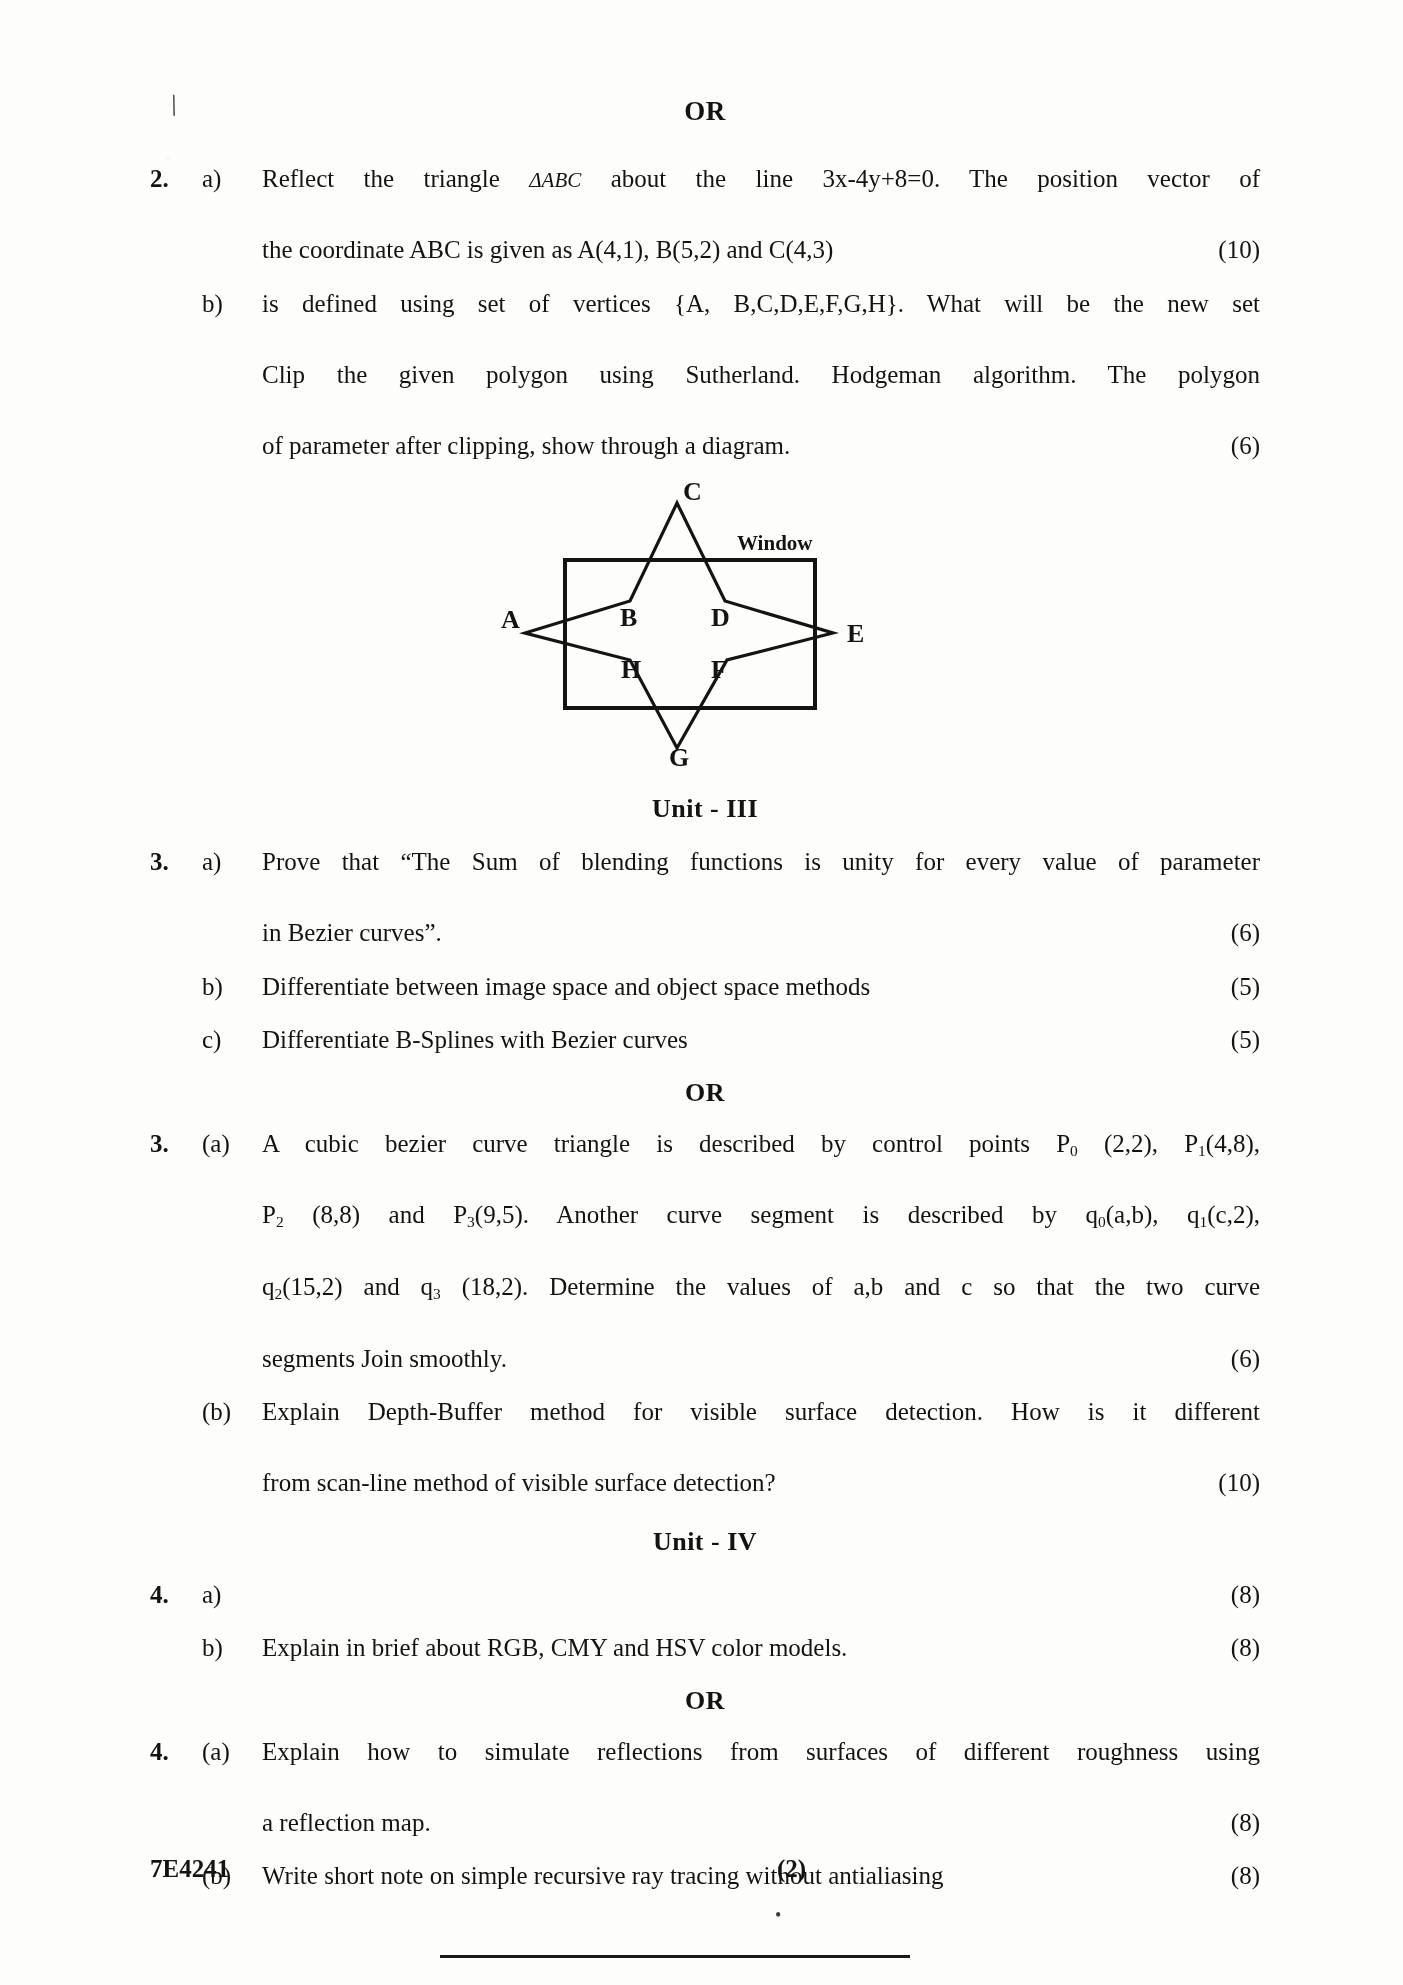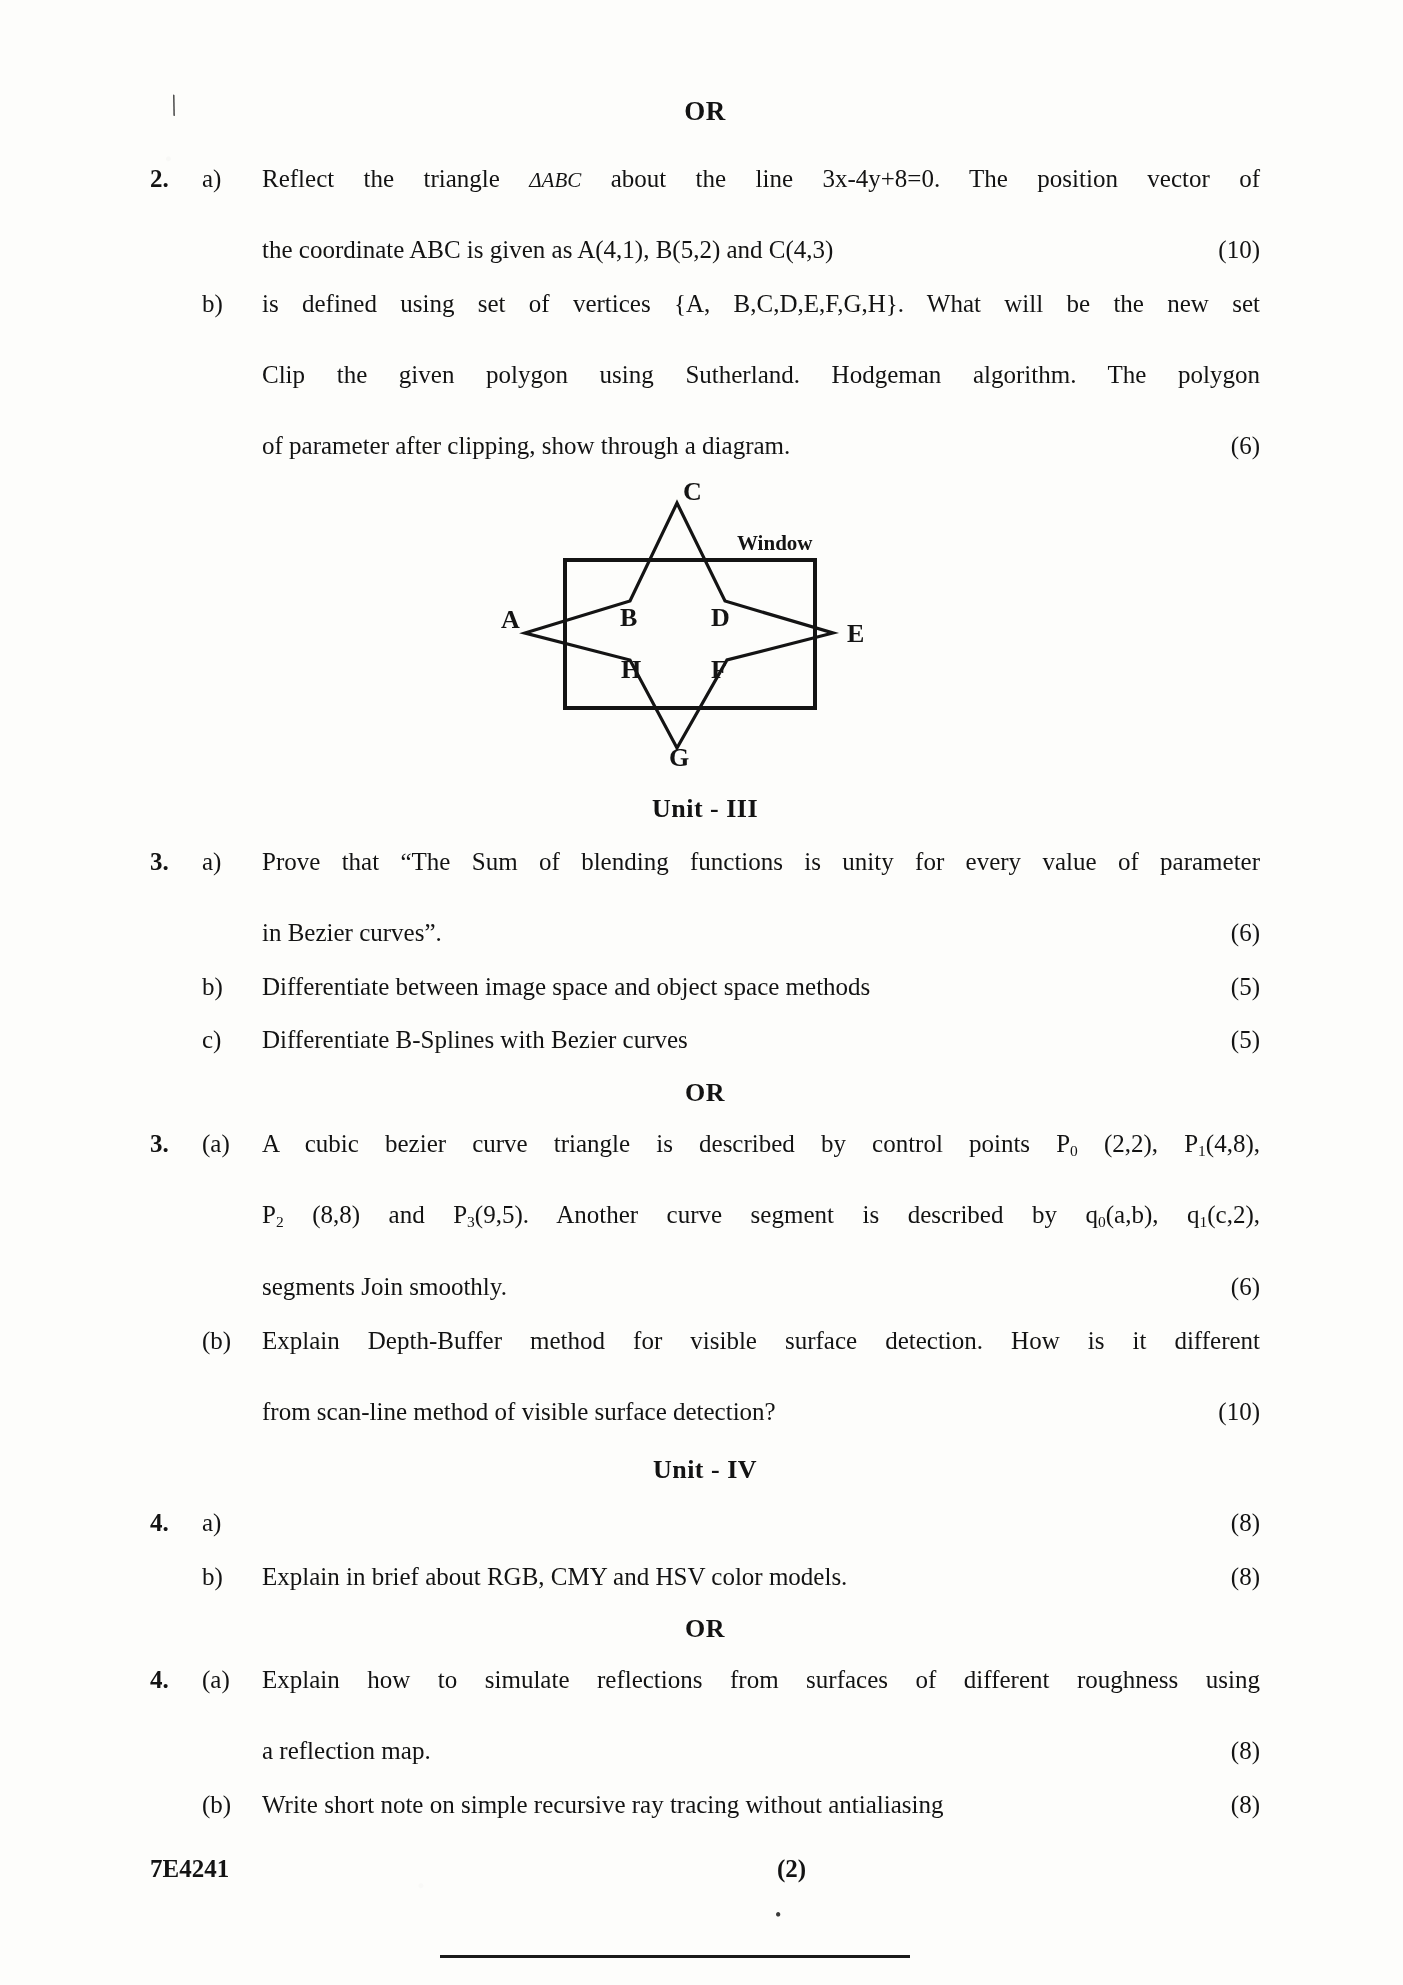--- a/index.html
+++ b/index.html
@@ -227,20 +227,21 @@
     </div>
 
     <div class="centered or-mid">OR</div>
 
     <div class="qrow">
       <div class="qnum">3.</div>
       <div class="qlet">(a)</div>
       <div class="qbody">
         <span class="tline-just"><span>A cubic bezier curve triangle is described by control  points P</span><sub>0</sub><span> (2,2), P</span><sub>1</sub><span>(4,8),</span></span>
         <span class="tline-just"><span>P</span><sub>2</sub><span> (8,8) and P</span><sub>3</sub><span>(9,5). Another curve segment is described by q</span><sub>0</sub><span>(a,b), q</span><sub>1</sub><span>(c,2),</span></span>
+        <span class="tline-just"><span>q</span><sub>2</sub><span>(15,2) and q</span><sub>3</sub><span> (18,2). Determine the values of a,b and c so that the two curve</span></span>
         <span class="tline"><span class="marks">(6)</span><span>segments Join smoothly.</span></span>
       </div>
     </div>
 
     <div class="qrow" style="margin-top:18px;">
       <div class="qnum"></div>
       <div class="qlet">(b)</div>
       <div class="qbody">
         <span class="tline-just">Explain Depth-Buffer method for visible surface detection. How is it different</span>
         <span class="tline"><span class="marks">(10)</span><span>from scan-line method of visible surface detection?</span></span>

